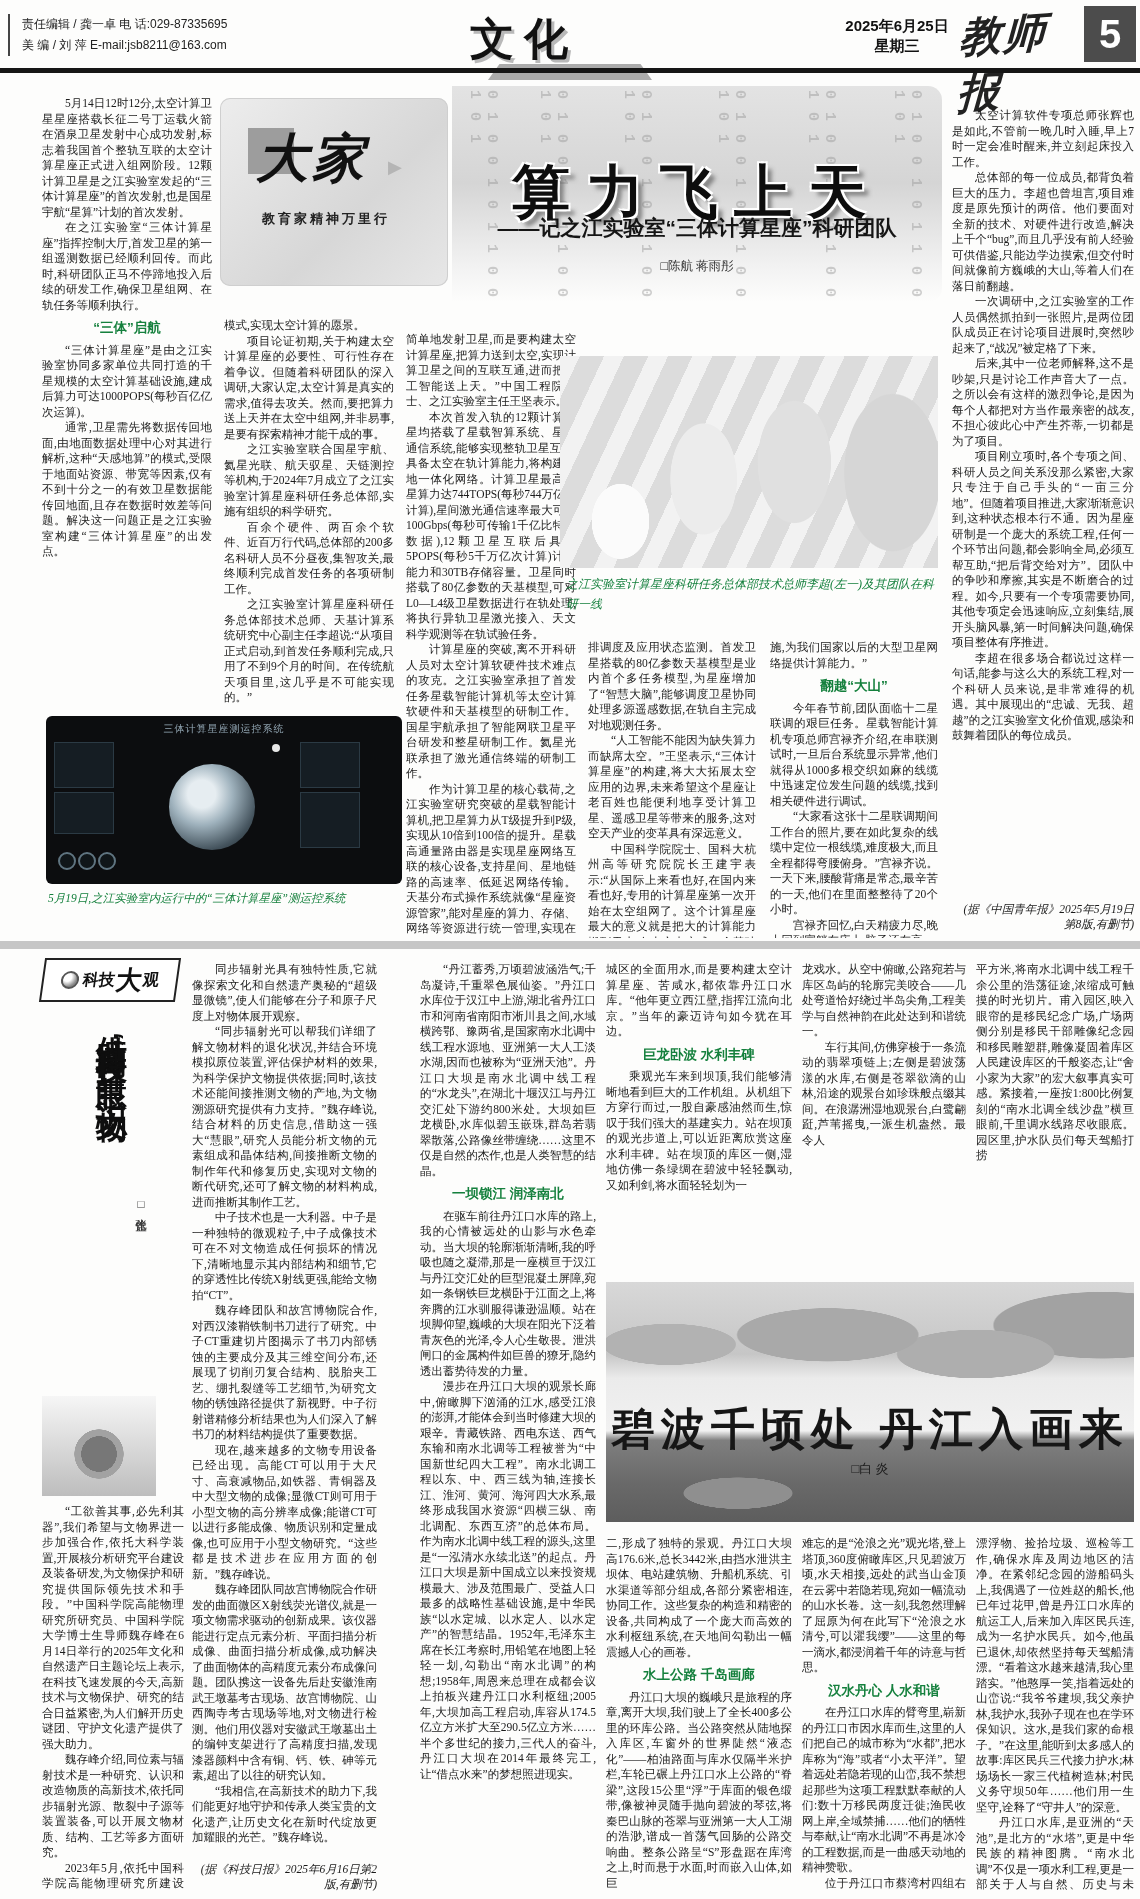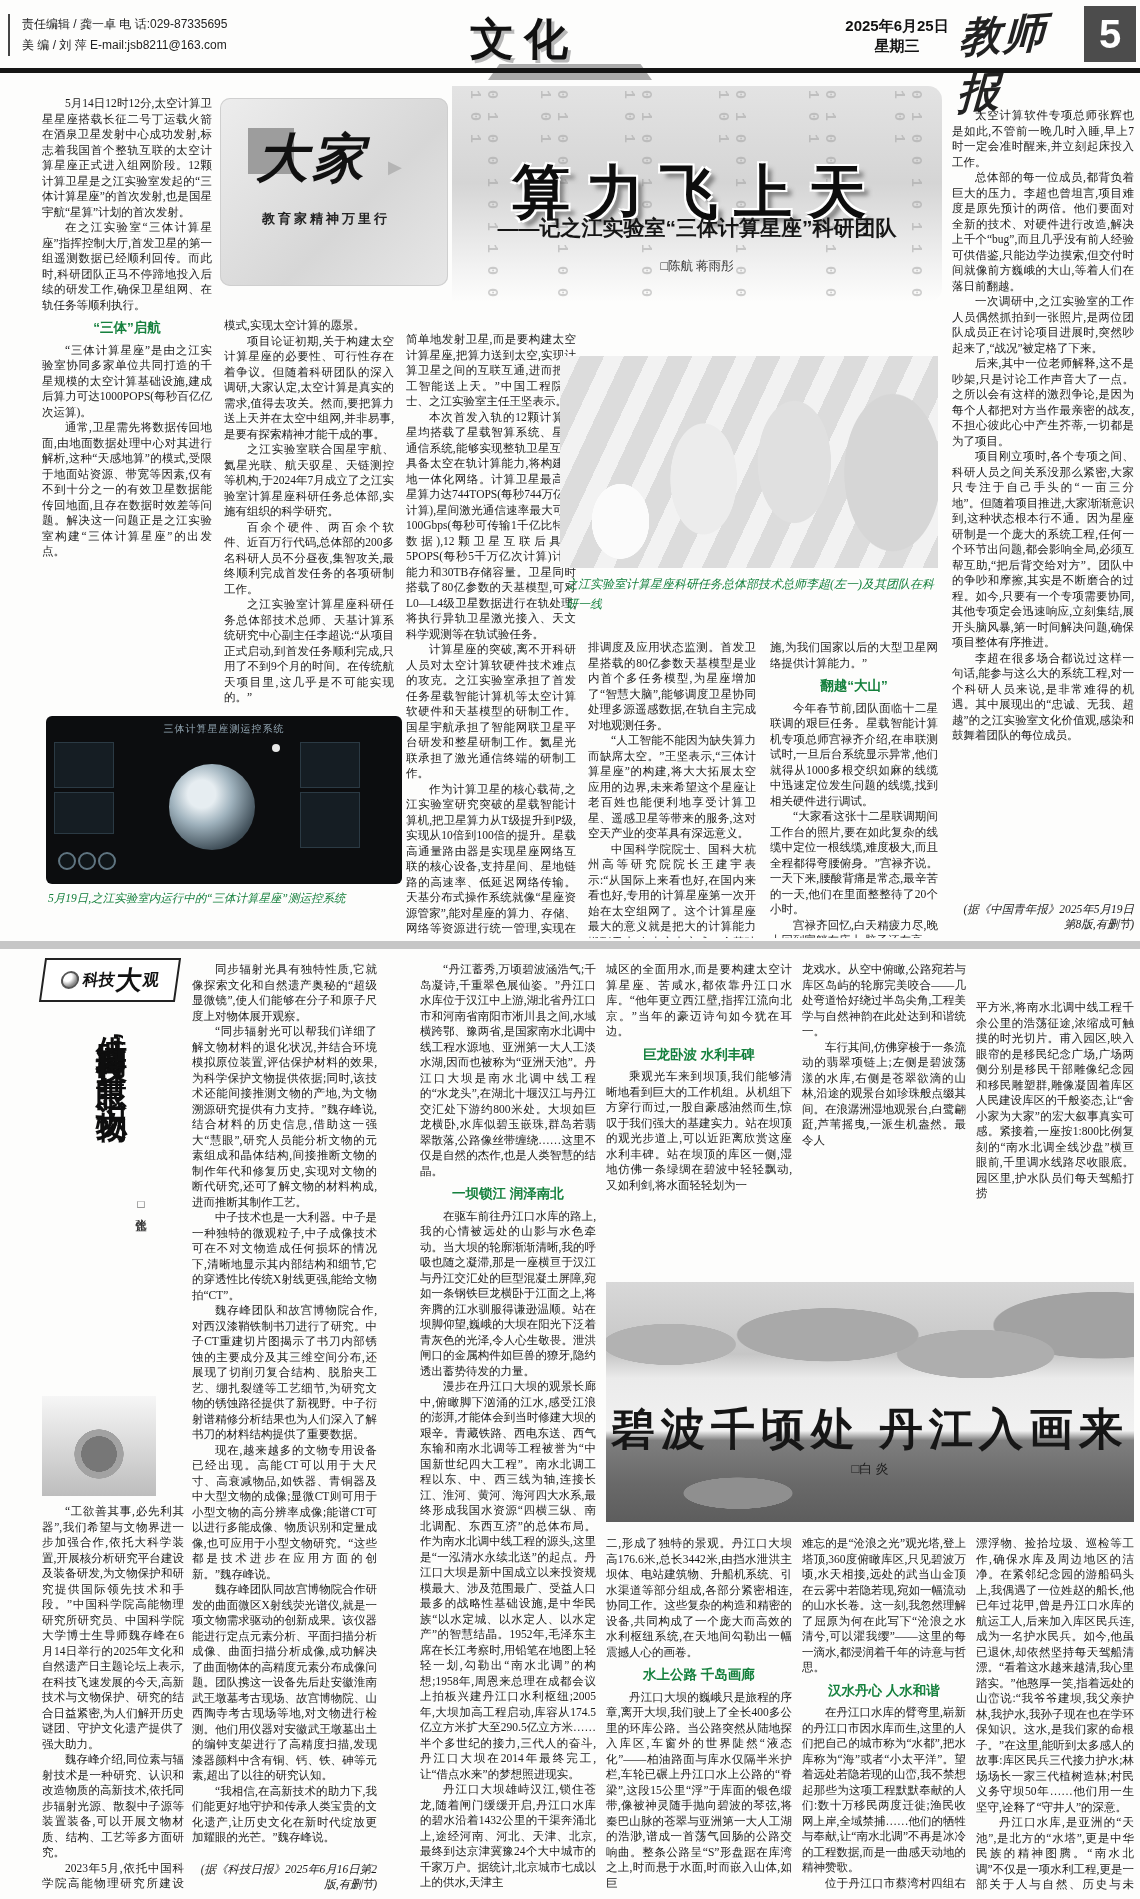--- a/index.html
+++ b/index.html
@@ -215,32 +215,31 @@
       <p>魏存峰团队同故宫博物院合作研发的曲面微区X射线荧光谱仪,就是一项文物需求驱动的创新成果。该仪器能进行定点元素分析、平面扫描分析成像、曲面扫描分析成像,成功解决了曲面物体的高精度元素分布成像问题。团队携这一设备先后赴安徽淮南武王墩墓考古现场、故宫博物院、山西陶寺考古现场等地,对文物进行检测。他们用仪器对安徽武王墩墓出土的编钟支架进行了高精度扫描,发现漆器颜料中含有铜、钙、铁、砷等元素,超出了以往的研究认知。</p>
       <p>“我相信,在高新技术的助力下,我们能更好地守护和传承人类宝贵的文化遗产,让历史文化在新时代绽放更加耀眼的光芒。”魏存峰说。</p>
     </div>
   <div class="abs credit" style="left:192px;top:1862px;width:185px">(据《科技日报》2025年6月16日第2版,有删节)</div>
 
   <div class="abs col" style="left:420px;top:962px;width:176px;height:928px">
       <p>“丹江蓄秀,万顷碧波涵浩气;千岛凝诗,千重翠色展仙姿。”丹江口水库位于汉江中上游,湖北省丹江口市和河南省南阳市淅川县之间,水域横跨鄂、豫两省,是国家南水北调中线工程水源地、亚洲第一大人工淡水湖,因而也被称为“亚洲天池”。丹江口大坝是南水北调中线工程的“水龙头”,在湖北十堰汉江与丹江交汇处下游约800米处。大坝如巨龙横卧,水库似碧玉嵌珠,群岛若翡翠散落,公路像丝带缠绕……这里不仅是自然的杰作,也是人类智慧的结晶。</p>
       <div class="subhead">一坝锁江 润泽南北</div>
       <p>在驱车前往丹江口水库的路上,我的心情被远处的山影与水色牵动。当大坝的轮廓渐渐清晰,我的呼吸也随之凝滞,那是一座横亘于汉江与丹江交汇处的巨型混凝土屏障,宛如一条钢铁巨龙横卧于江面之上,将奔腾的江水驯服得谦逊温顺。站在坝脚仰望,巍峨的大坝在阳光下泛着青灰色的光泽,令人心生敬畏。泄洪闸口的金属构件如巨兽的獠牙,隐约透出蓄势待发的力量。</p>
       <p>漫步在丹江口大坝的观景长廊中,俯瞰脚下汹涌的江水,感受江浪的澎湃,才能体会到当时修建大坝的艰辛。青藏铁路、西电东送、西气东输和南水北调等工程被誉为“中国新世纪四大工程”。南水北调工程以东、中、西三线为轴,连接长江、淮河、黄河、海河四大水系,最终形成我国水资源“四横三纵、南北调配、东西互济”的总体布局。作为南水北调中线工程的源头,这里是“一泓清水永续北送”的起点。丹江口大坝是新中国成立以来投资规模最大、涉及范围最广、受益人口最多的战略性基础设施,是中华民族“以水定城、以水定人、以水定产”的智慧结晶。1952年,毛泽东主席在长江考察时,用铅笔在地图上轻轻一划,勾勒出“南水北调”的构想;1958年,周恩来总理在成都会议上拍板兴建丹江口水利枢纽;2005年,大坝加高工程启动,库容从174.5亿立方米扩大至290.5亿立方米……半个多世纪的接力,三代人的奋斗,丹江口大坝在2014年最终完工,让“借点水来”的梦想照进现实。</p>
-      <p>丹江口大坝雄峙汉江,锁住苍龙,随着闸门缓缓开启,丹江口水库的碧水沿着1432公里的干渠奔涌北上,途经河南、河北、天津、北京,最终到达京津冀豫24个大中城市的千家万户。据统计,北京城市七成以上的供水,天津主</p>
     </div>
   <div class="abs col" style="left:606px;top:962px;width:186px;height:312px">
       <p class="cont">城区的全面用水,而是要构建太空计算星座、苦咸水,都依靠丹江口水库。“他年更立西江壁,指挥江流向北京。”当年的豪迈诗句如今犹在耳边。</p>
       <div class="subhead">巨龙卧波 水利丰碑</div>
       <p>乘观光车来到坝顶,我们能够清晰地看到巨大的工作机组。从机组下方穿行而过,一股自豪感油然而生,惊叹于我们强大的基建实力。站在坝顶的观光步道上,可以近距离欣赏这座水利丰碑。站在坝顶的库区一侧,湿地仿佛一条绿绸在碧波中轻轻飘动,又如利剑,将水面轻轻划为一</p>
     </div>
   <div class="abs col" style="left:802px;top:962px;width:164px;height:312px">
       <p class="cont">龙戏水。从空中俯瞰,公路宛若与库区岛屿的轮廓完美咬合——几处弯道恰好绕过半岛尖角,工程美学与自然神韵在此处达到和谐统一。</p>
       <p>车行其间,仿佛穿梭于一条流动的翡翠项链上;左侧是碧波荡漾的水库,右侧是苍翠欲滴的山林,沿途的观景台如珍珠般点缀其间。在浪潺洲湿地观景台,白鹭翩跹,芦苇摇曳,一派生机盎然。最令人</p>
     </div>
-  <div class="abs col" style="left:976px;top:1000px;width:158px;height:312px">
+  <div class="abs col" style="left:976px;top:962px;width:158px;height:312px">
       <p class="cont">平方米,将南水北调中线工程千余公里的浩荡征途,浓缩成可触摸的时光切片。甫入园区,映入眼帘的是移民纪念广场,广场两侧分别是移民干部雕像纪念园和移民雕塑群,雕像凝固着库区人民建设库区的千般姿态,让“舍小家为大家”的宏大叙事真实可感。紧接着,一座按1:800比例复刻的“南水北调全线沙盘”横亘眼前,千里调水线路尽收眼底。园区里,护水队员们每天驾船打捞</p>
     </div>
 
   <div class="abs photo2">
     <div class="photo2-title">碧波千顷处 丹江入画来</div>
     <div class="photo2-byline">□白 炎</div>
   </div>
 
   <div class="abs col" style="left:606px;top:1536px;width:186px;height:354px">
       <p class="cont">二,形成了独特的景观。丹江口大坝高176.6米,总长3442米,由挡水泄洪主坝体、电站建筑物、升船机系统、引水渠道等部分组成,各部分紧密相连,协同工作。这些复杂的构造和精密的设备,共同构成了一个庞大而高效的水利枢纽系统,在天地间勾勒出一幅震撼人心的画卷。</p>

